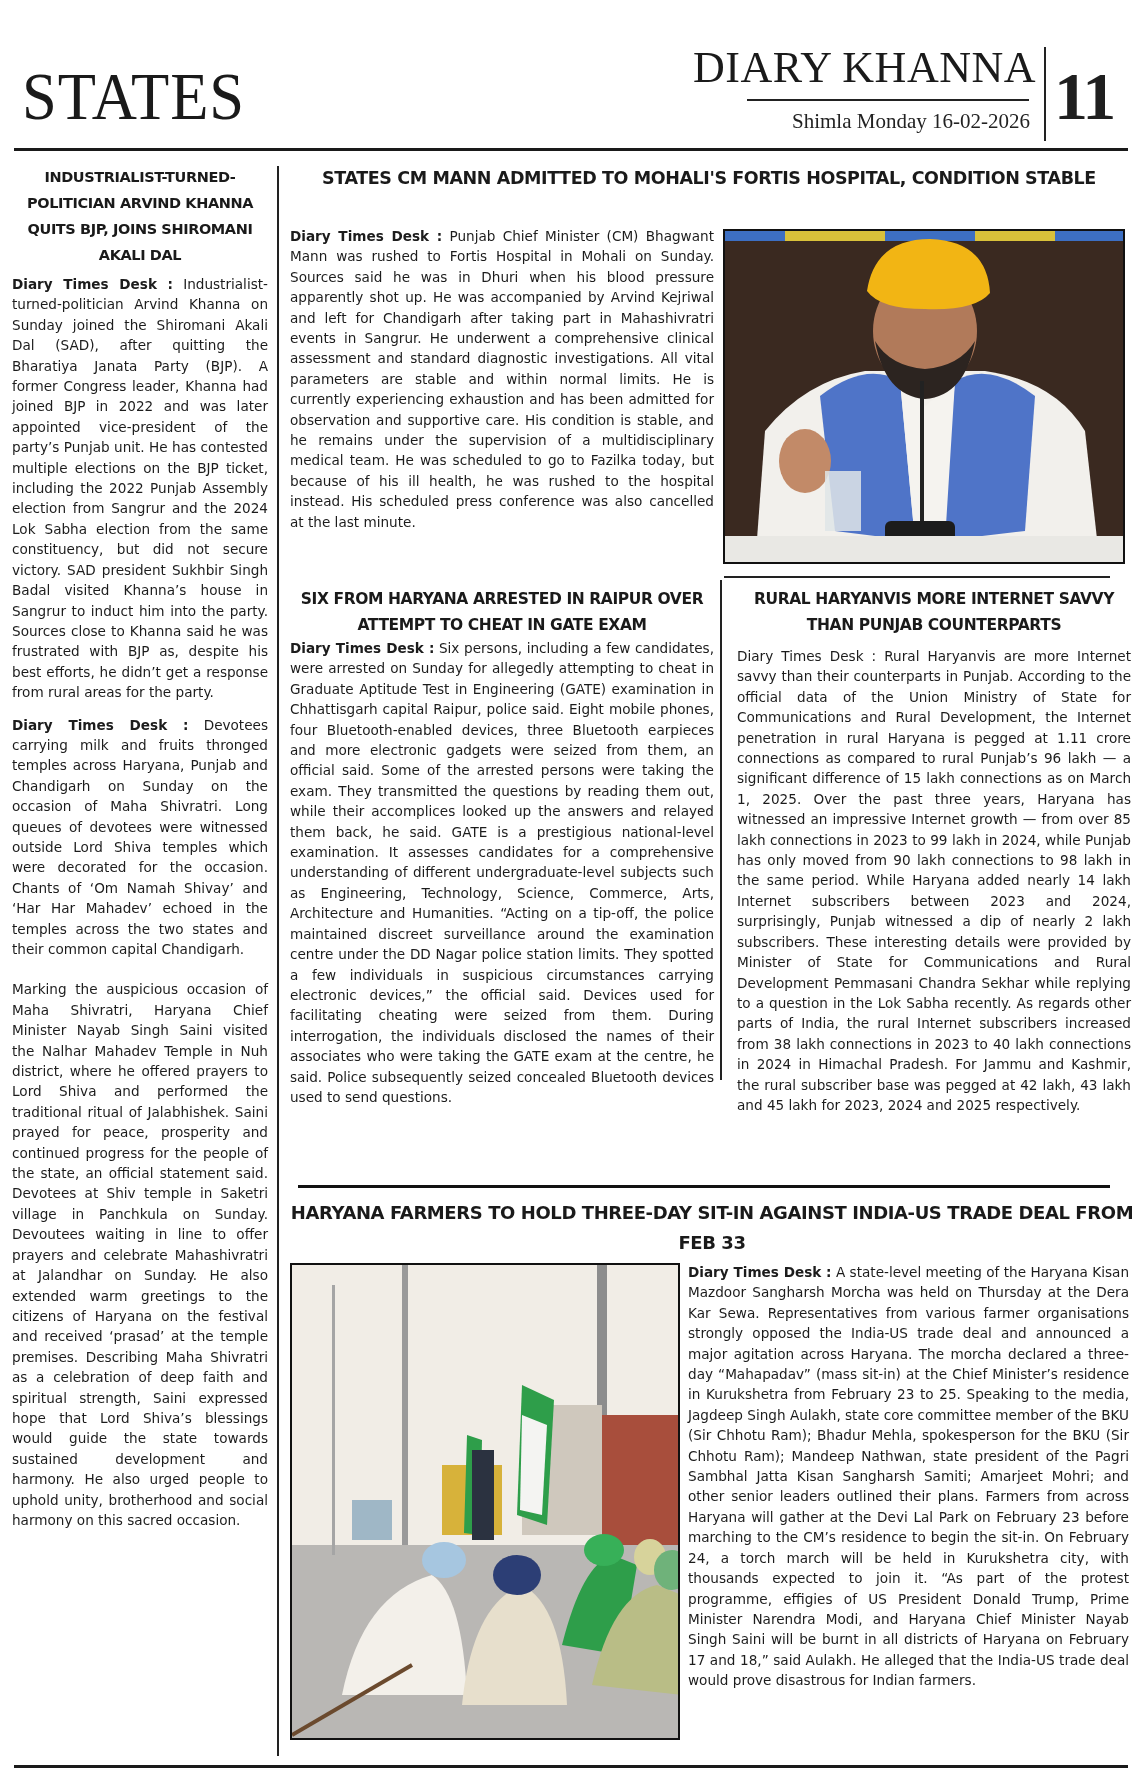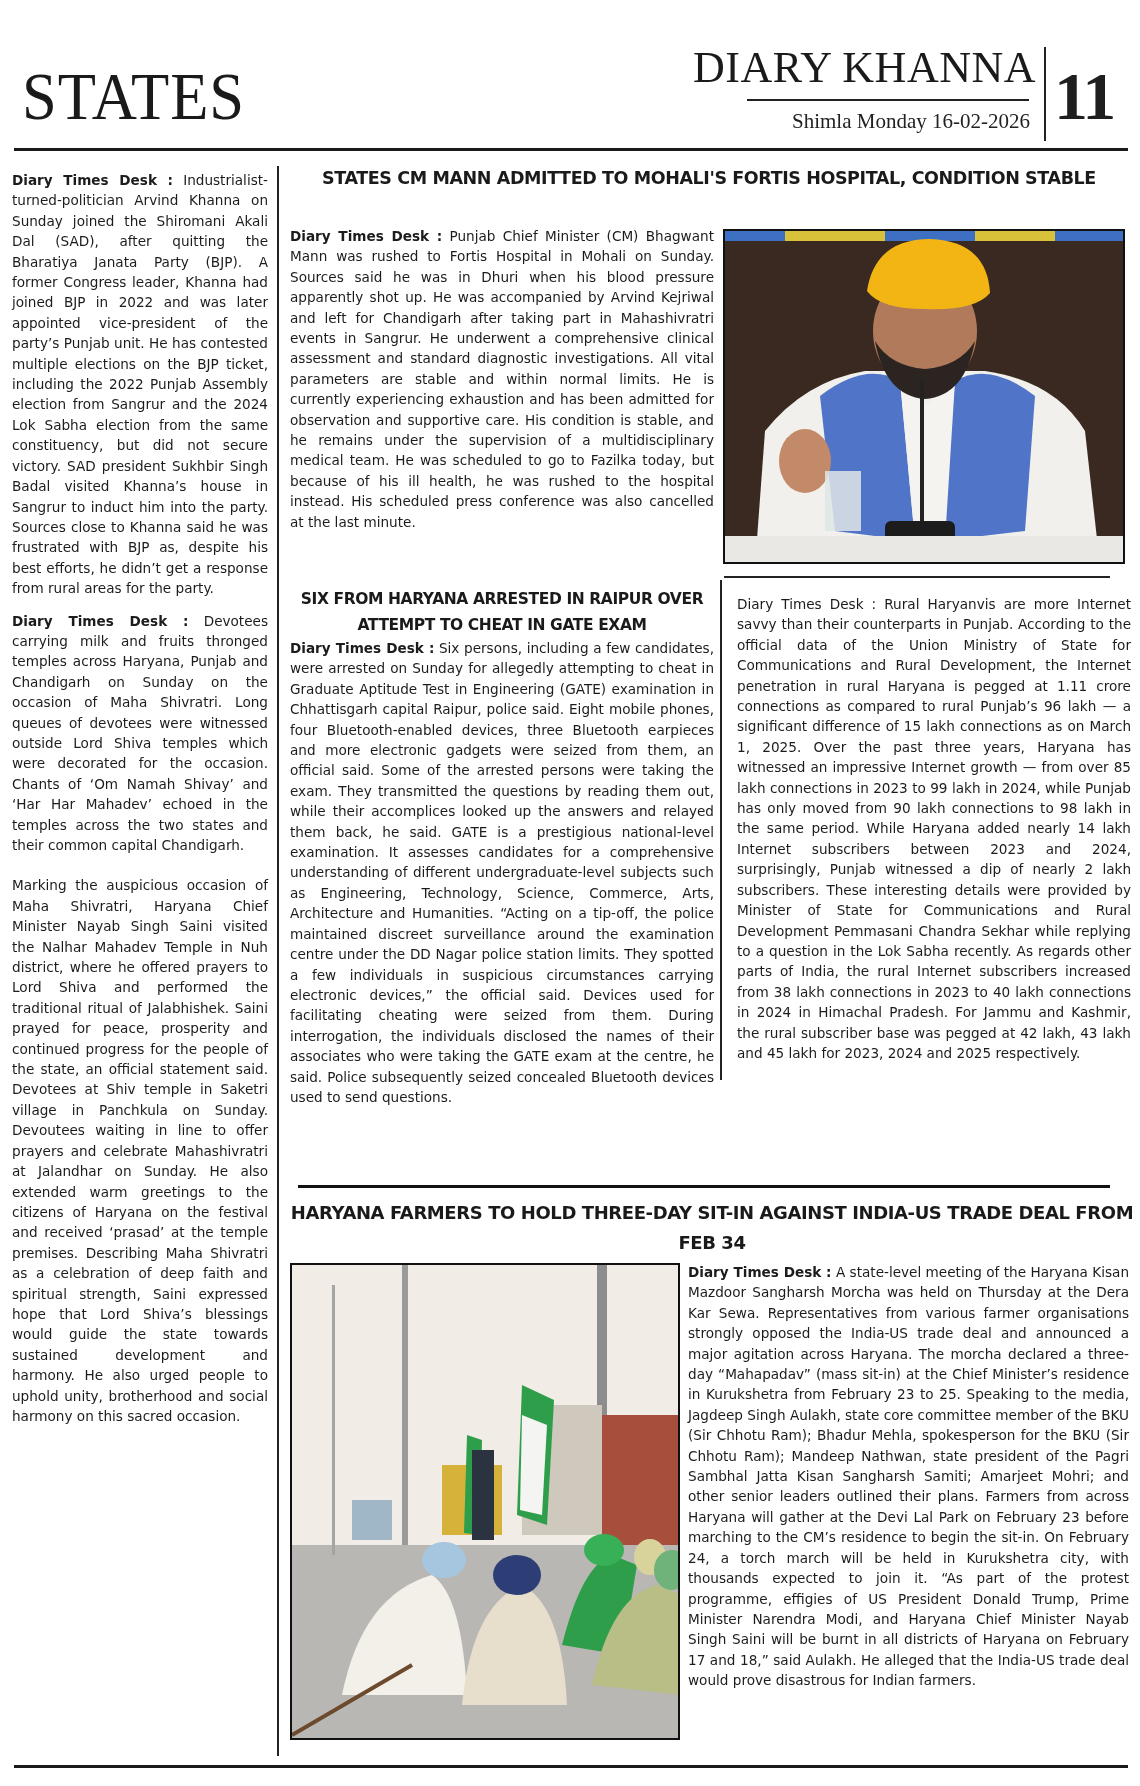--- a/index.html
+++ b/index.html
@@ -48,20 +48,21 @@
 <div class="masthead-section">STATES</div>
 <div class="masthead-paper">DIARY KHANNA</div>
 <div class="masthead-underline"></div>
 <div class="masthead-dateline">Shimla  Monday  16-02-2026</div>
 <div class="masthead-vrule"></div>
 <div class="page-number">11</div>
 <div class="header-rule"></div>
 
 <div class="col-left">
   <article>
+    <h2 class="head">INDUSTRIALIST-TURNED-POLITICIAN ARVIND KHANNA QUITS BJP, JOINS SHIROMANI AKALI DAL</h2>
     <p class="body" style="margin-top:6px;">
       <b>Diary Times Desk :</b>
       <span>Industrialist-turned-politician Arvind Khanna on Sunday joined the Shiromani Akali Dal (SAD), after quitting the Bharatiya Janata Party (BJP). A former Congress leader, Khanna had joined BJP in 2022 and was later appointed vice-president of the party’s Punjab unit. He has contested multiple elections on the BJP ticket, including the 2022 Punjab Assembly election from Sangrur and the 2024 Lok Sabha election from the same constituency, but did not secure victory. SAD president Sukhbir Singh Badal visited Khanna’s house in Sangrur to induct him into the party. Sources close to Khanna said he was frustrated with BJP as, despite his best efforts, he didn’t get a response from rural areas for the party.</span>
     </p>
   </article>
   <article style="margin-top:12px;">
     <p class="body" style="margin-top:6px;">
       <b>Diary Times Desk :</b>
       <span>Devotees carrying milk and fruits thronged temples across Haryana, Punjab and Chandigarh on Sunday on the occasion of Maha Shivratri. Long queues of devotees were witnessed outside Lord Shiva temples which were decorated for the occasion. Chants of ‘Om Namah Shivay’ and ‘Har Har Mahadev’ echoed in the temples across the two states and their common capital Chandigarh.</span>
     </p>
@@ -106,26 +107,27 @@
 <article class="art-gate">
   <h2 class="head">SIX FROM HARYANA ARRESTED IN RAIPUR OVER ATTEMPT TO CHEAT IN GATE EXAM</h2>
   <p class="body" style="">
     <b>Diary Times Desk :</b>
     <span>Six persons, including a few candidates, were arrested on Sunday for allegedly attempting to cheat in Graduate Aptitude Test in Engineering (GATE) examination in Chhattisgarh capital Raipur, police said. Eight mobile phones, four Bluetooth-enabled devices, three Bluetooth earpieces and more electronic gadgets were seized from them, an official said. Some of the arrested persons were taking the exam. They transmitted the questions by reading them out, while their accomplices looked up the answers and relayed them back, he said. GATE is a prestigious national-level examination. It assesses candidates for a comprehensive understanding of different undergraduate-level subjects such as Engineering, Technology, Science, Commerce, Arts, Architecture and Humanities. “Acting on a tip-off, the police maintained discreet surveillance around the examination centre under the DD Nagar police station limits. They spotted a few individuals in suspicious circumstances carrying electronic devices,” the official said. Devices used for facilitating cheating were seized from them. During interrogation, the individuals disclosed the names of their associates who were taking the GATE exam at the centre, he said. Police subsequently seized concealed Bluetooth devices used to send questions.</span>
   </p>
 </article>
 <div class="vrule-mid"></div>
 
 <article class="art-net">
+  <h2 class="head">RURAL HARYANVIS MORE INTERNET SAVVY THAN PUNJAB COUNTERPARTS</h2>
   <p class="body" style="margin-top:8px;">Diary Times Desk : Rural Haryanvis are more Internet savvy than their counterparts in Punjab. According to the official data of the Union Ministry of State for Communications and Rural Development, the Internet penetration in rural Haryana is pegged at 1.11 crore connections as compared to rural Punjab’s 96 lakh — a significant difference of 15 lakh connections as on March 1, 2025. Over the past three years, Haryana has witnessed an impressive Internet growth — from over 85 lakh connections in 2023 to 99 lakh in 2024, while Punjab has only moved from 90 lakh connections to 98 lakh in the same period. While Haryana added nearly 14 lakh Internet subscribers between 2023 and 2024, surprisingly, Punjab witnessed a dip of nearly 2 lakh subscribers. These interesting details were provided by Minister of State for Communications and Rural Development Pemmasani Chandra Sekhar while replying to a question in the Lok Sabha recently. As regards other parts of India, the rural Internet subscribers increased from 38 lakh connections in 2023 to 40 lakh connections in 2024 in Himachal Pradesh. For Jammu and Kashmir, the rural subscriber base was pegged at 42 lakh, 43 lakh and 45 lakh for 2023, 2024 and 2025 respectively.</p>
 </article>
 
 <div class="rule-farm"></div>
 <div class="art-farm-head">
-  <h2 class="head">HARYANA FARMERS TO HOLD THREE-DAY SIT-IN AGAINST INDIA-US TRADE DEAL FROM FEB 34</h2>
+  <h2 class="head">HARYANA FARMERS TO HOLD THREE-DAY SIT-IN AGAINST INDIA-US TRADE DEAL FROM FEB 33</h2>
 </div>
 <div class="photo-farm">
   <svg width="390" height="477" viewBox="0 0 390 477">
     <rect x="0" y="0" width="390" height="477" fill="#f1ede6"></rect>
     <rect x="0" y="280" width="390" height="197" fill="#b9b7b4"></rect>
     <rect x="110" y="0" width="6" height="280" fill="#9a9a9a"></rect>
     <rect x="40" y="20" width="3" height="270" fill="#a5a5a5"></rect>
     <rect x="305" y="0" width="10" height="280" fill="#8d8d8d"></rect>
     <rect x="150" y="200" width="60" height="70" fill="#d7b23a"></rect>
     <rect x="230" y="140" width="80" height="130" fill="#cfc8bd"></rect>

